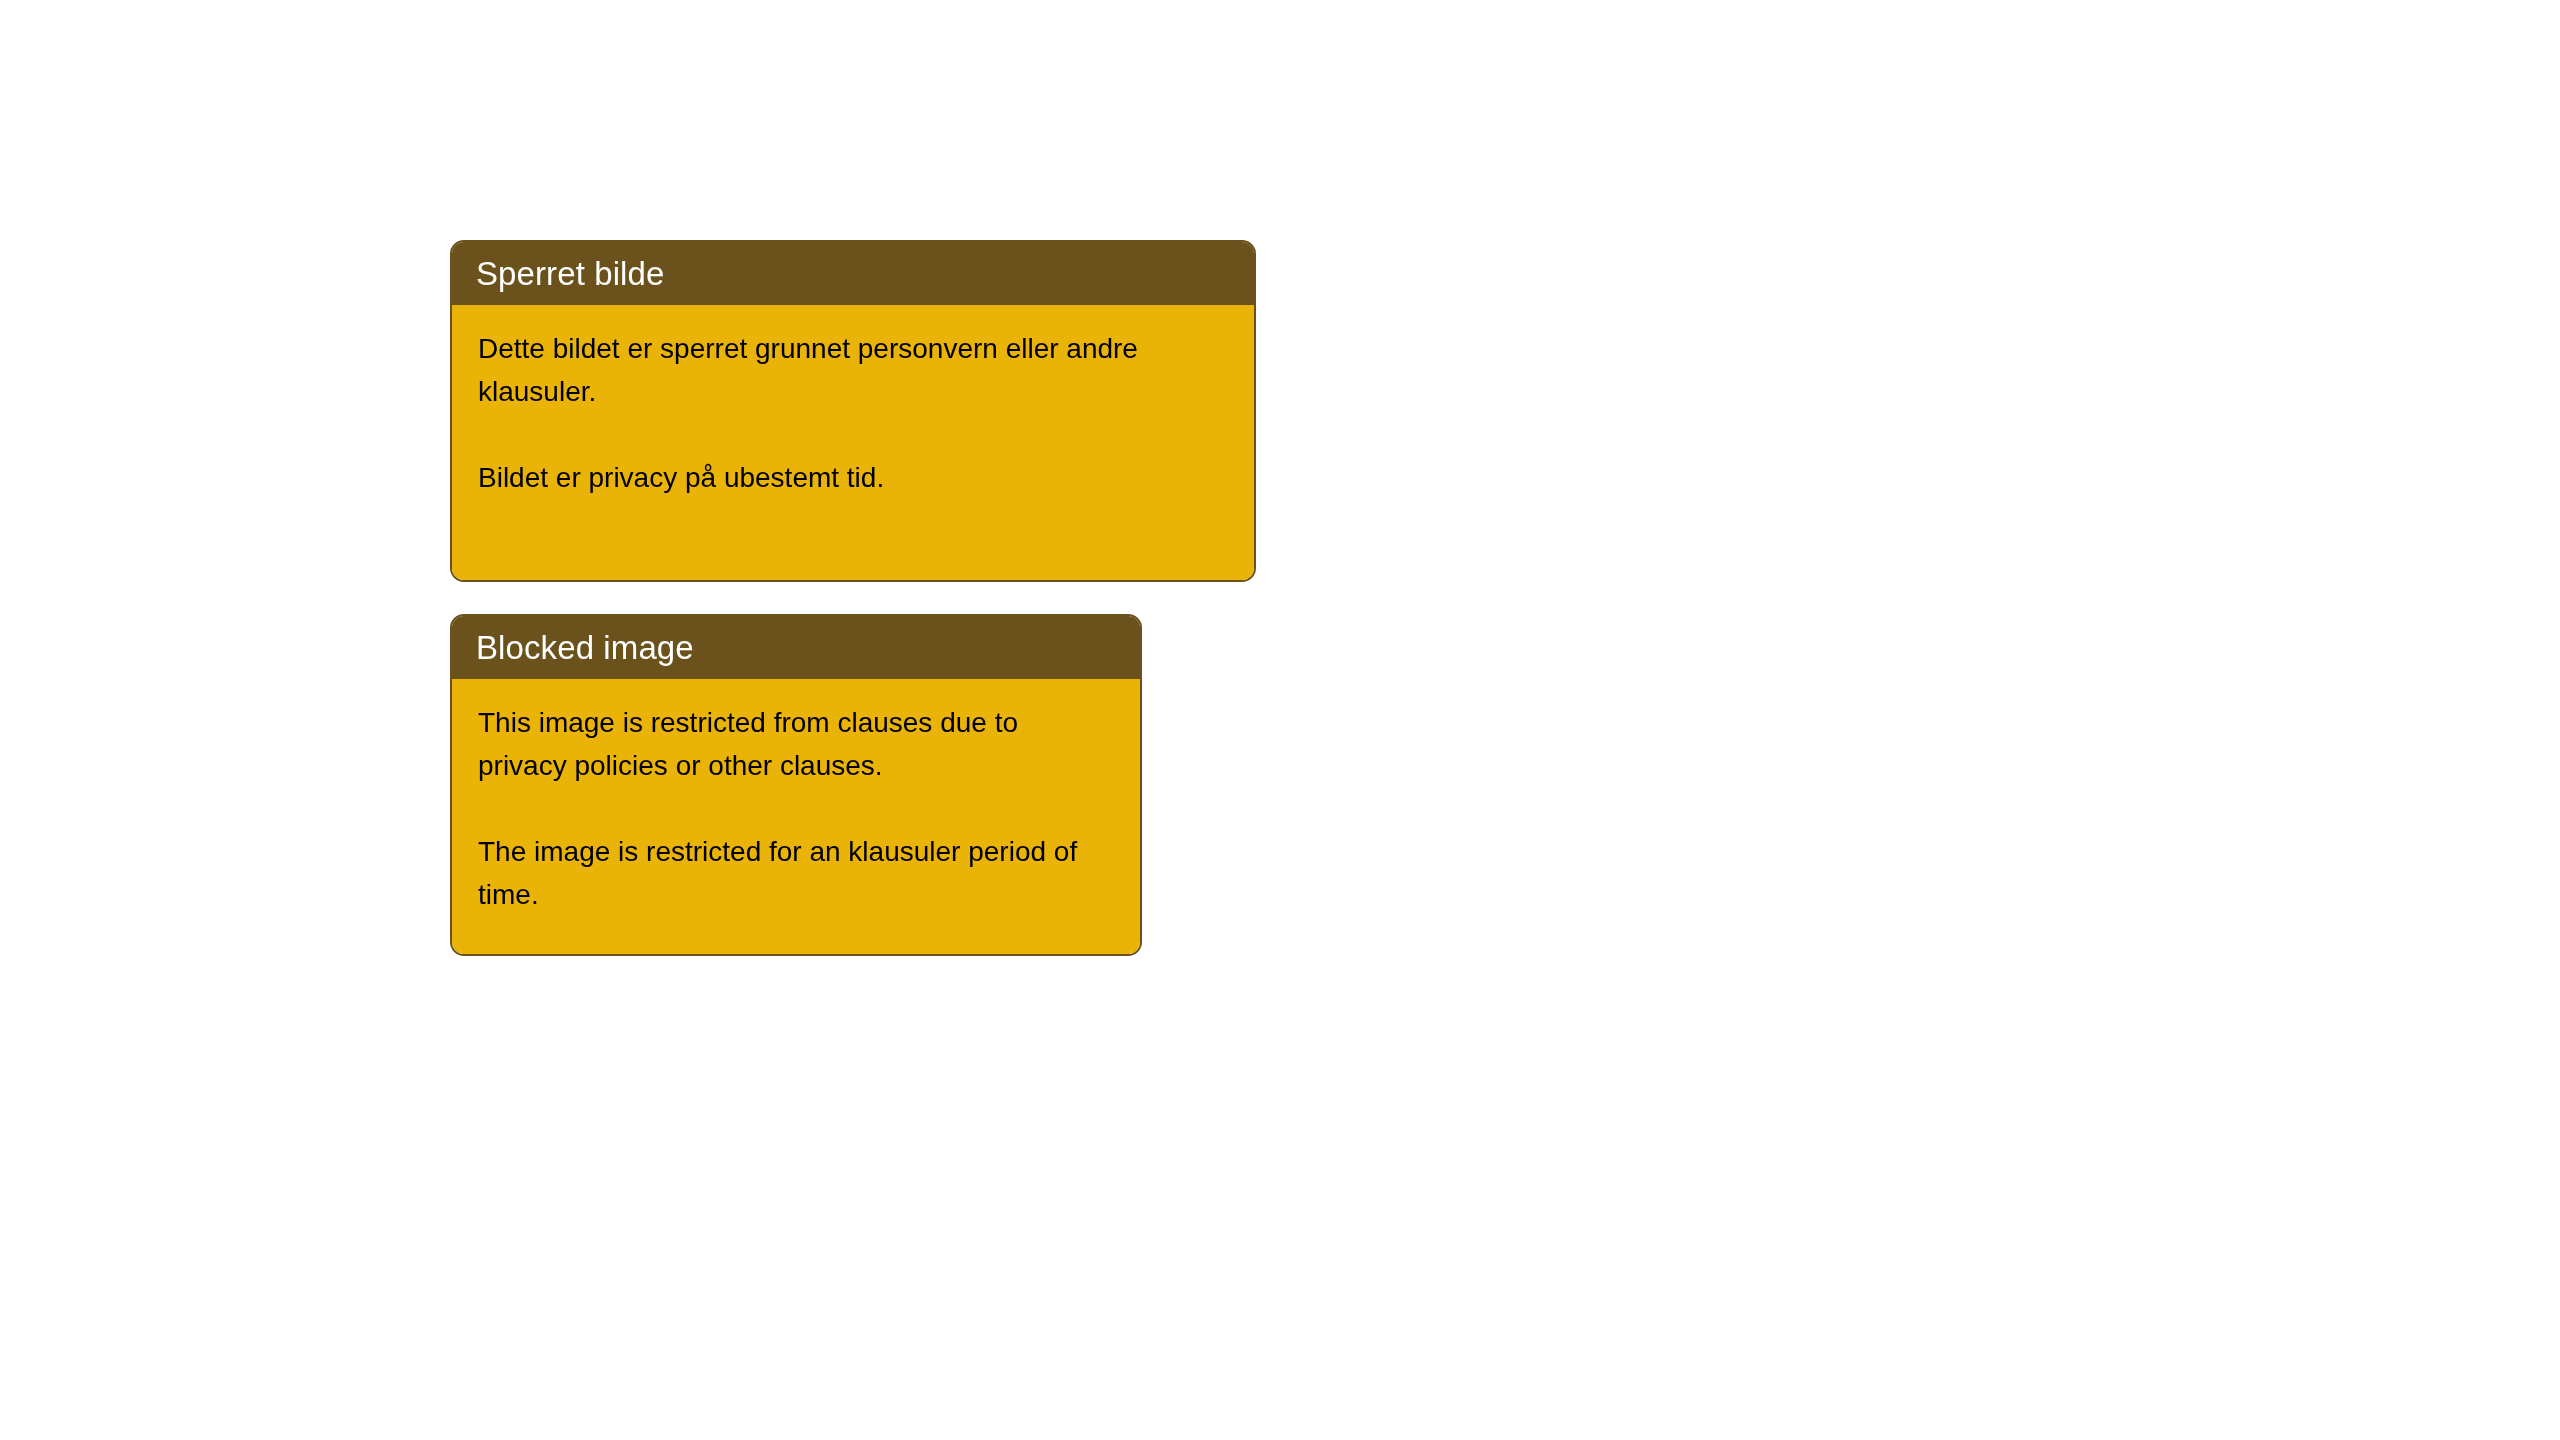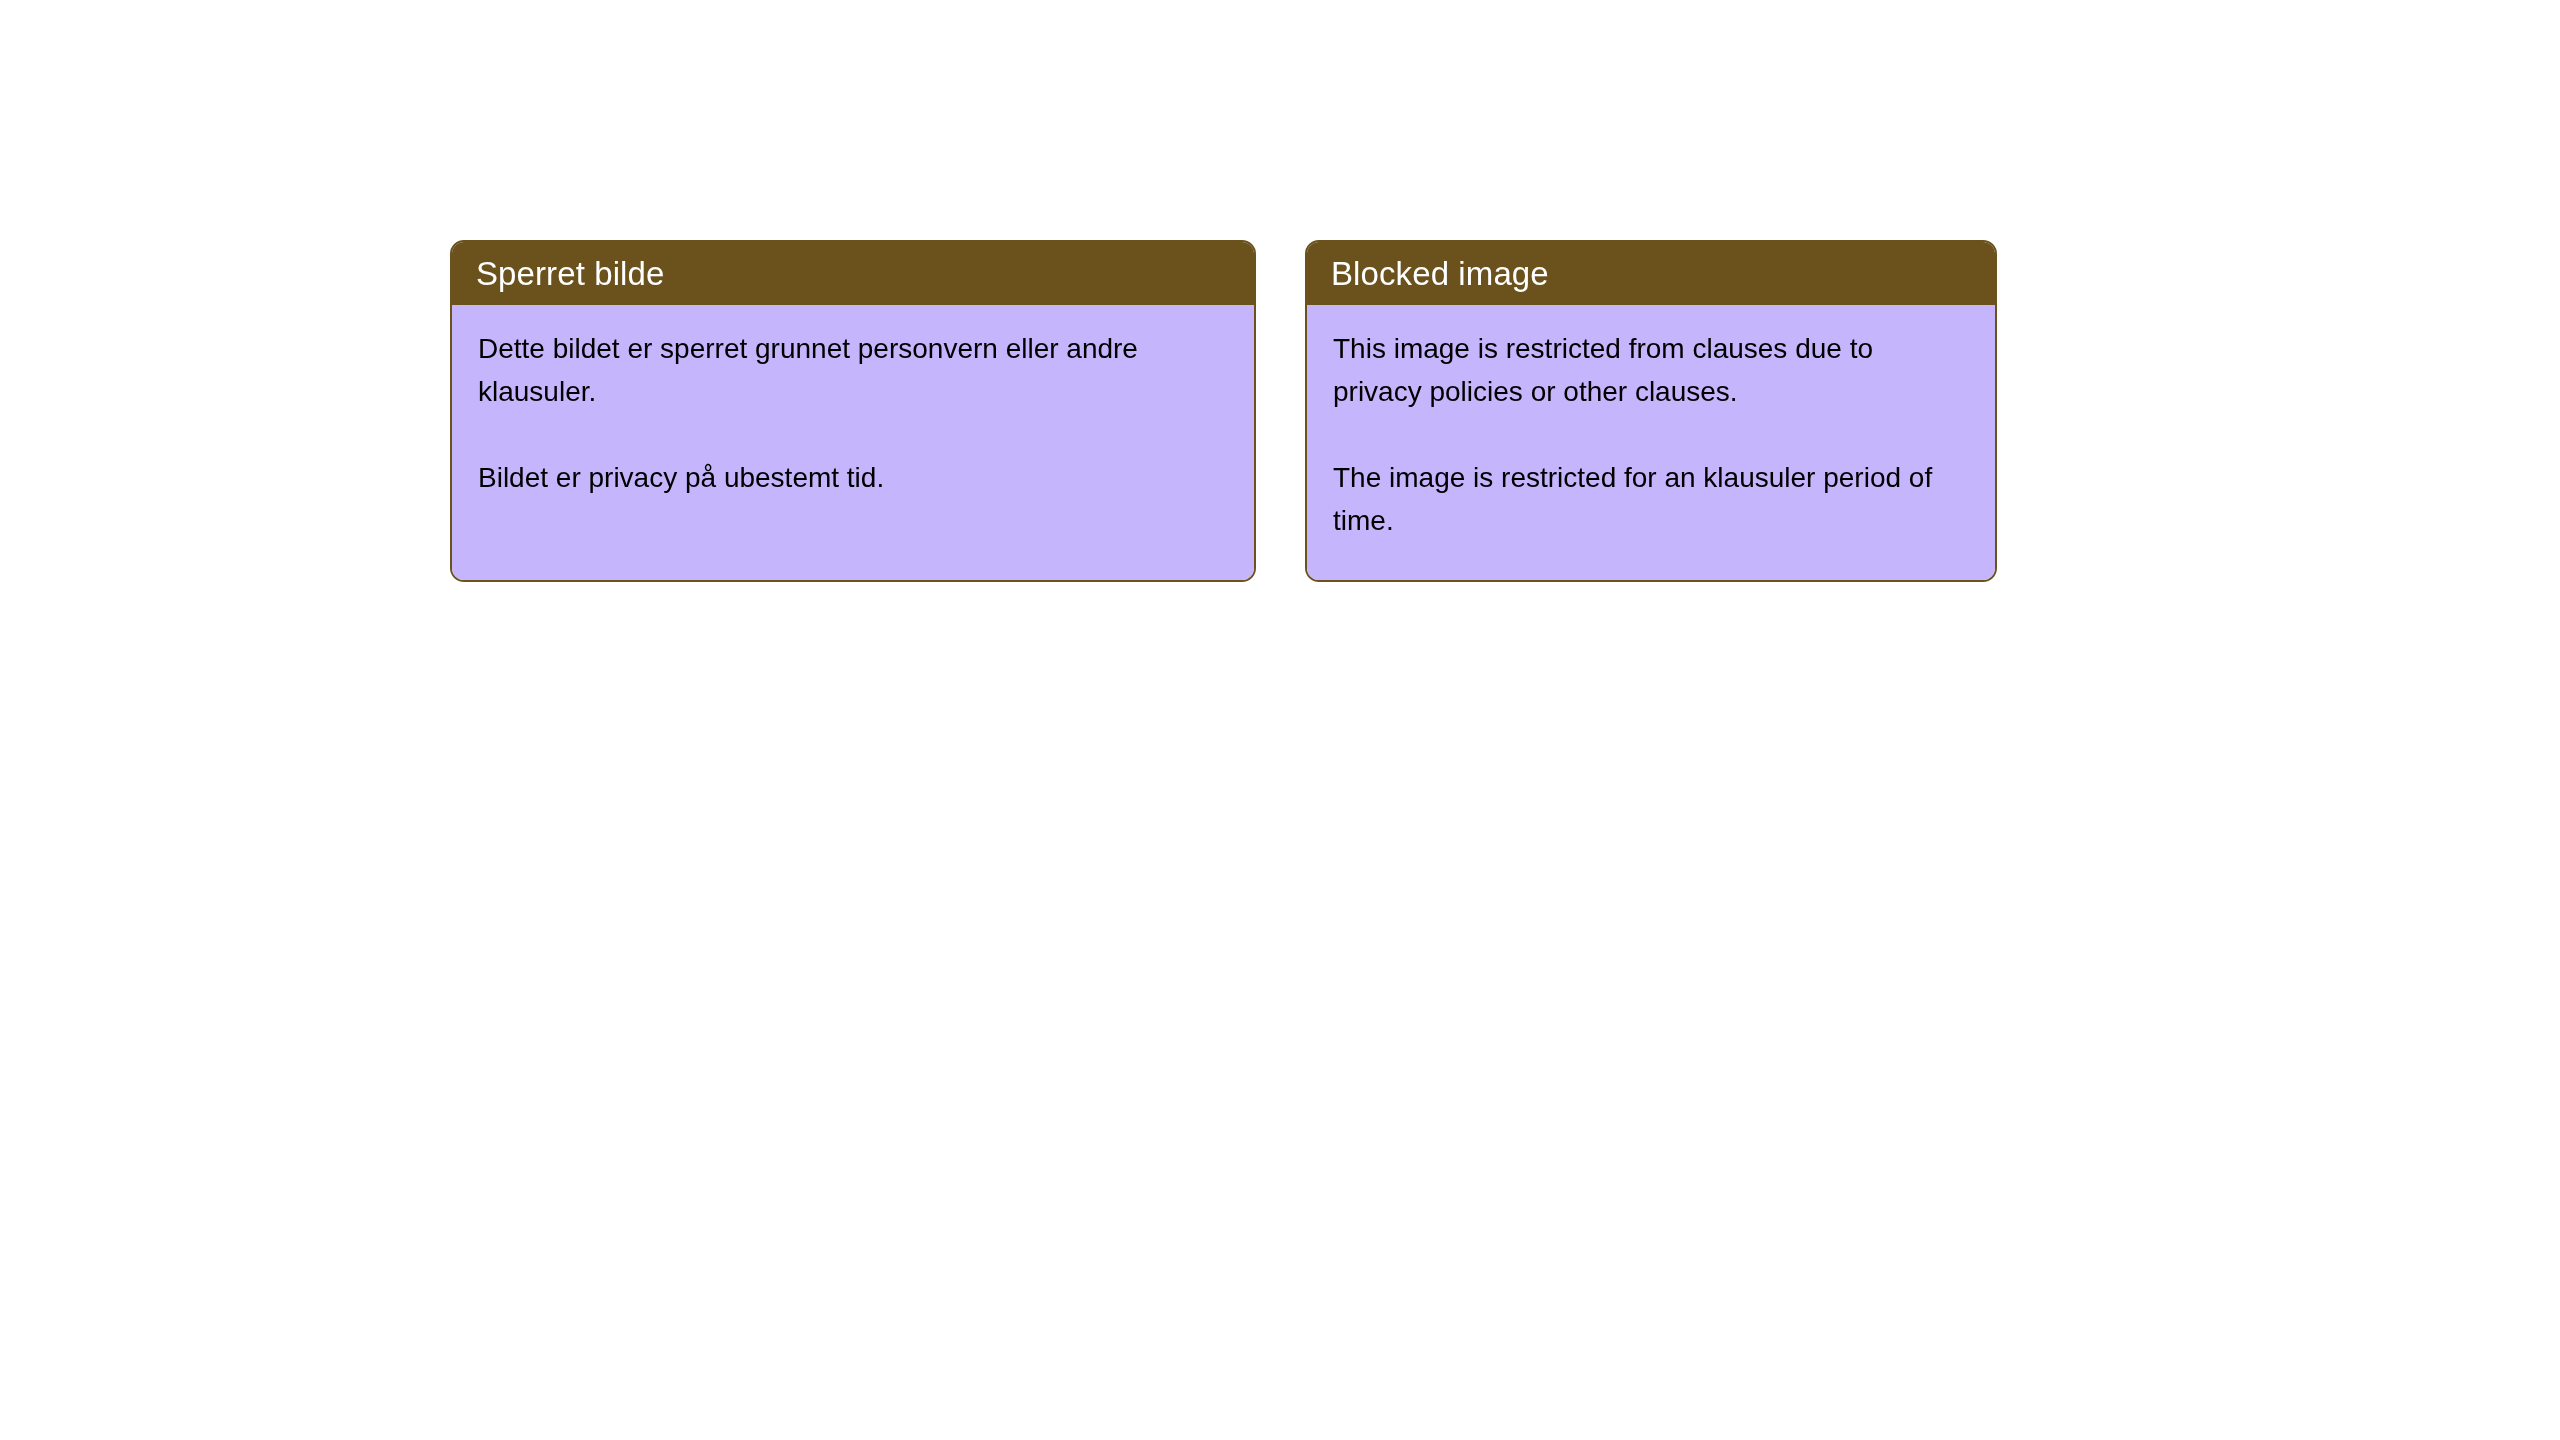--- a/index.html
+++ b/index.html
@@ -13,23 +13,23 @@
     font-family: "Liberation Sans", sans-serif;
     overflow: hidden;
     position: relative;
   }
 
   .cards-area {
     position: absolute;
     left: 450px;
     top: 240px;
     display: flex;
-    flex-direction: row;
+    flex-direction: column;
     align-items: flex-start;
-    gap: 49px;
+    gap: 32px;
   }
 
   .notice-card {
     background: #ffffff;
     border: 2px solid #6B521C;
     border-radius: 14px;
     box-sizing: border-box;
     overflow: hidden;
     display: flex;
     flex-direction: column;
@@ -53,21 +53,21 @@
   .card-title {
     color: #ffffff;
     font-size: 33px;
     font-weight: 400;
     line-height: 1;
     letter-spacing: 0.1px;
     white-space: nowrap;
   }
 
   .card-body {
-    background: #c4b5fd;
+    background: #eab308;
     padding: 22px 33px 30px 26px;
     min-height: 275px;
     box-sizing: border-box;
   }
 
   .card-paragraph {
     color: #000000;
     font-size: 28px;
     line-height: 43px;
     font-weight: 400;

